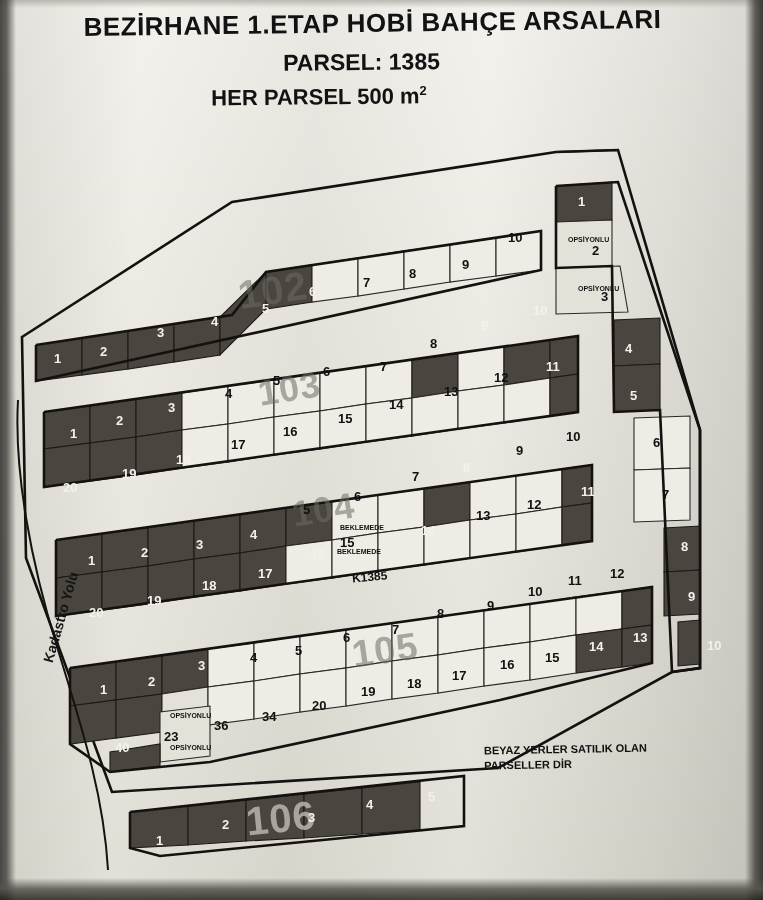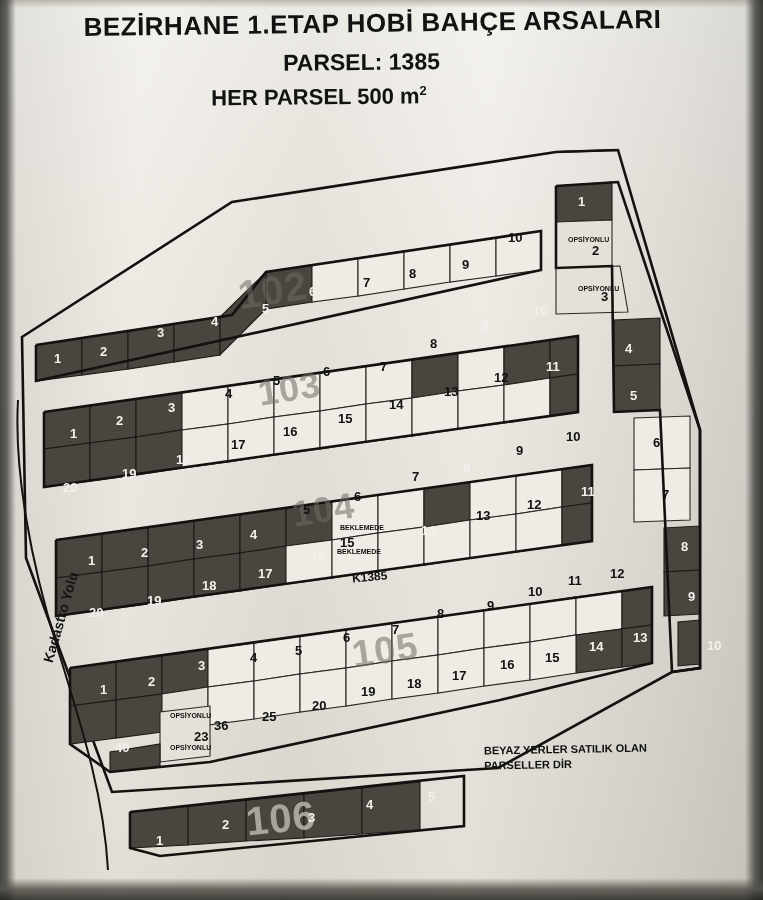--- a/index.html
+++ b/index.html
@@ -373,23 +373,23 @@
     <div class="lbl n" style="left:568px; top:573px;">11</div>
     <div class="lbl n" style="left:610px; top:566px;">12</div>
     <div class="lbl n white" style="left:633px; top:630px;">13</div>
     <div class="lbl n white" style="left:589px; top:639px;">14</div>
     <div class="lbl n" style="left:545px; top:650px;">15</div>
     <div class="lbl n" style="left:500px; top:657px;">16</div>
     <div class="lbl n" style="left:452px; top:668px;">17</div>
     <div class="lbl n" style="left:407px; top:676px;">18</div>
     <div class="lbl n" style="left:361px; top:684px;">19</div>
     <div class="lbl n" style="left:312px; top:698px;">20</div>
-    <div class="lbl n" style="left:262px; top:709px;">25</div>
+    <div class="lbl n" style="left:262px; top:709px;">34</div>
     <div class="lbl n" style="left:214px; top:718px;">36</div>
-    <div class="lbl n" style="left:164px; top:729px;margin-left:30px;">23</div>
+    <div class="lbl n" style="left:164px; top:729px;">23</div>
     <div class="lbl n white" style="left:115px; top:740px;">40</div>
     <div class="lbl xs" style="left:170px; top:712px;">OPSİYONLU</div>
     <div class="lbl xs" style="left:170px; top:744px;">OPSİYONLU</div>
 
     <div class="lbl n white" style="left:156px; top:833px;">1</div>
     <div class="lbl n white" style="left:222px; top:817px;">2</div>
     <div class="lbl n white" style="left:308px; top:810px;">3</div>
     <div class="lbl n white" style="left:366px; top:797px;">4</div>
     <div class="lbl n white" style="left:428px; top:789px;">5</div>
 

